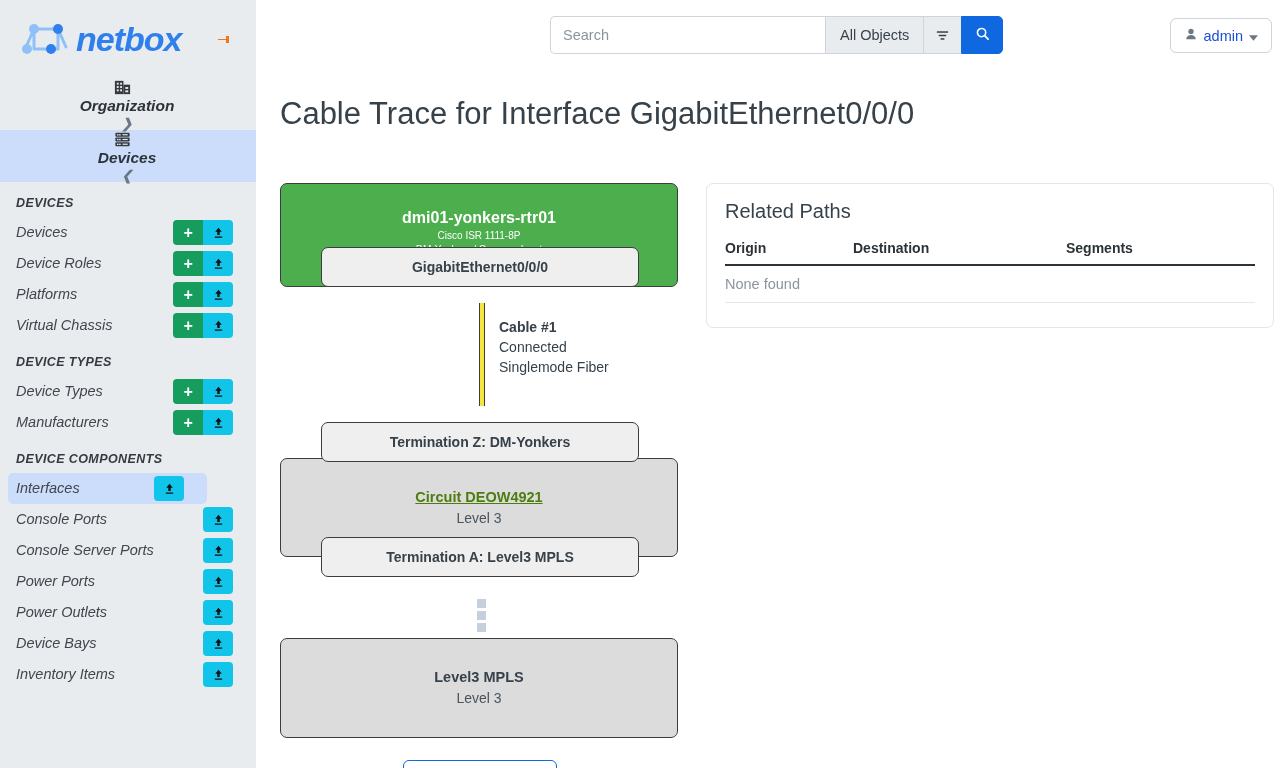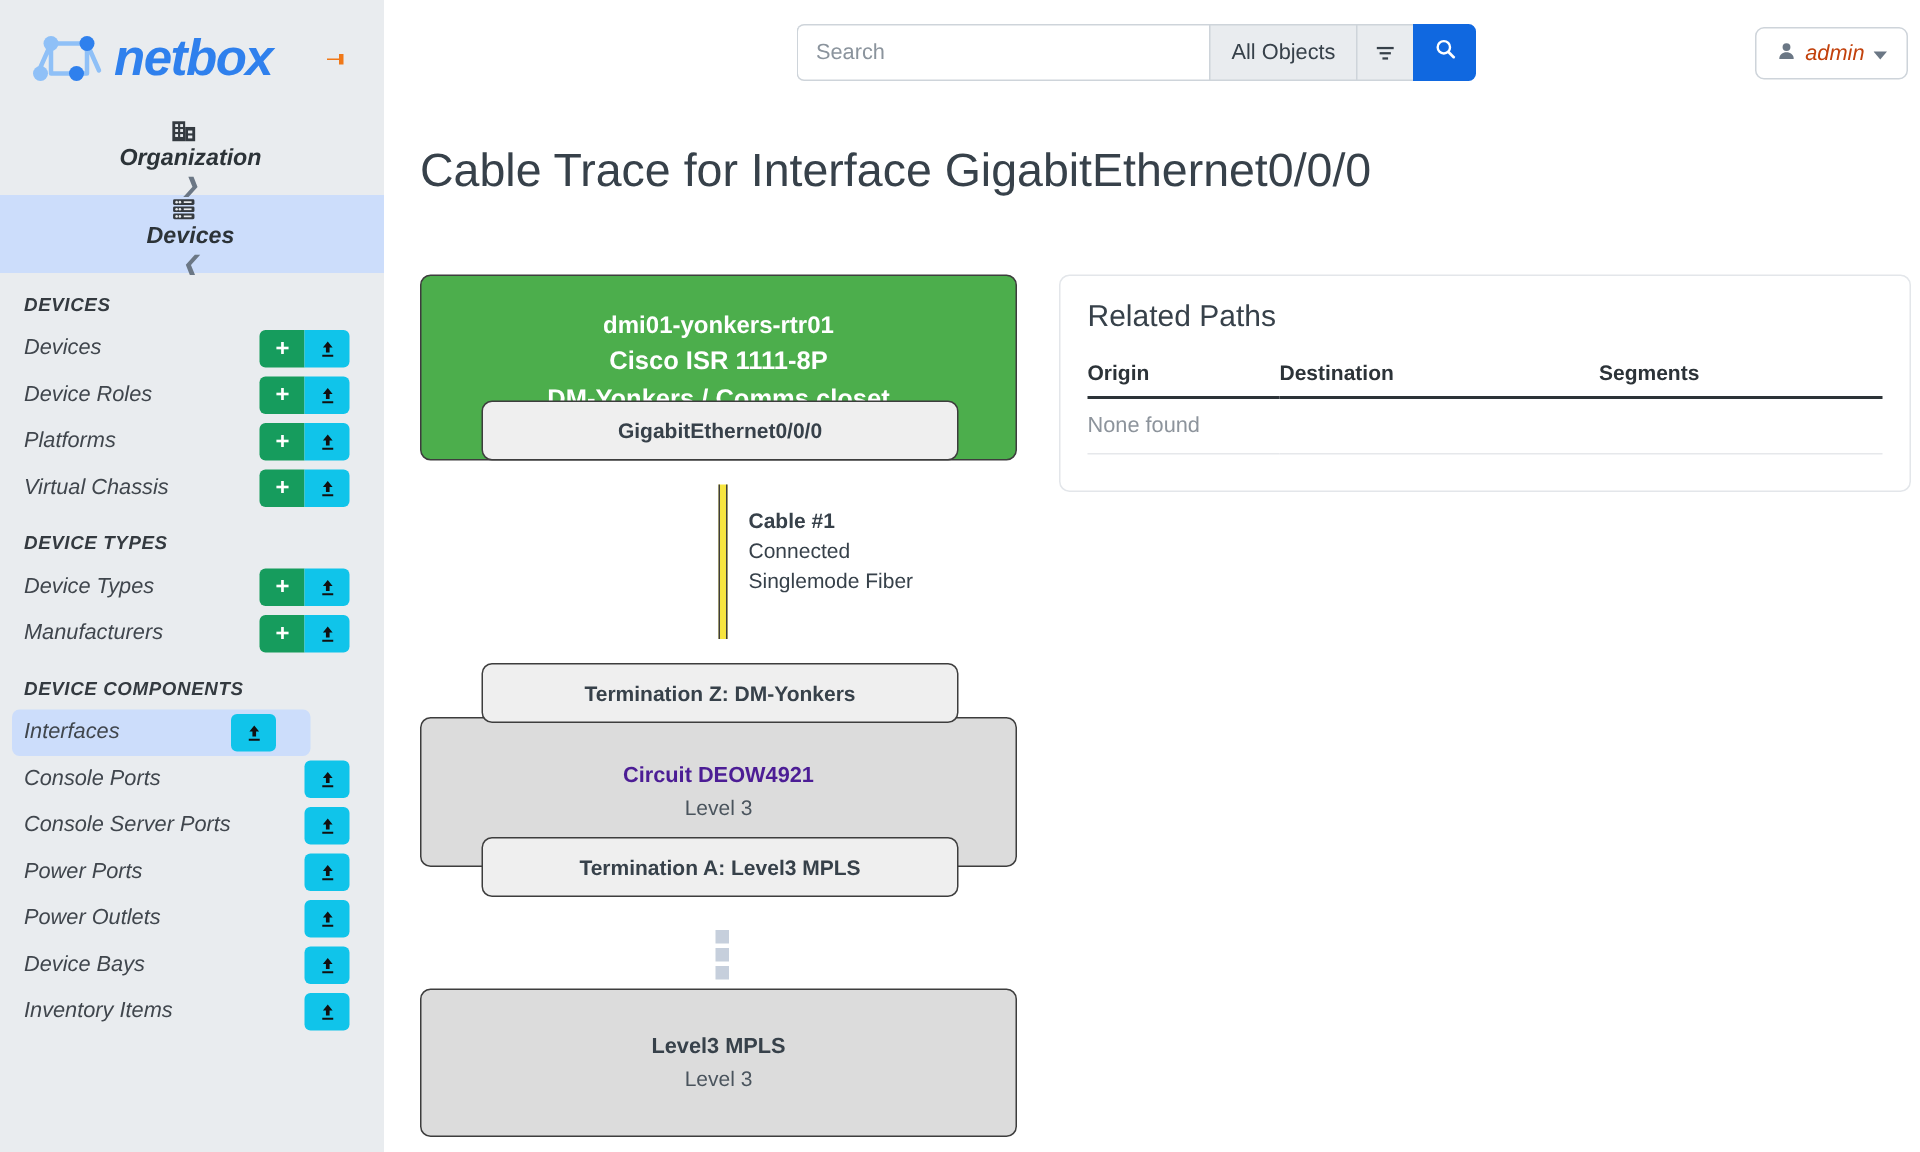--- a/index.html
+++ b/index.html
@@ -83,20 +83,21 @@
     display: flex; align-items: stretch; height: 38px;
     margin-left: 255px;
   }
   .search-input {
     width: 275px; height: 38px;
     border: 1px solid #ced4da; border-right: none;
     border-radius: 5px 0 0 5px;
     padding: 0 12px; font-size: 14.5px; color: #37414a;
     background: #fff; outline: none;
     font-family: "Liberation Sans", sans-serif;
+    margin-left: 19px;
   }
   .search-input::placeholder { color: #8b949d; }
   .search-scope {
     display: flex; align-items: center; padding: 16px 14px;
     background: #e9ecef; border: 1px solid #ced4da; border-right: none;
     font-size: 14.5px; color: #37414a; cursor: pointer;
   }
   .search-filter {
     display: flex; align-items: center; justify-content: center;
     width: 38px; background: #e9ecef;
@@ -105,41 +106,41 @@
   .search-go {
     display: flex; align-items: center; justify-content: center;
     width: 42px; background: #1068e0; border: 1px solid #1068e0;
     border-radius: 0 5px 5px 0; cursor: pointer;
   }
   .user-btn {
     position: absolute; right: 20px; top: 18px;
     height: 35px; display: flex; align-items: center;
     padding: 0 13px; gap: 6px;
     border: 1px solid #ced4da; border-radius: 6px;
-    font-size: 14.5px; color: #c2410c; cursor: pointer; background: #fff; font-style: italic;
+    font-size: 14.5px; color: #1d4ed8; cursor: pointer; background: #fff;
   }
 
   .page-title {
     font-size: 31px; font-weight: 400; color: #37414a;
     padding: 4px 0 0 24px; line-height: 1.2;
   }
 
   .content { display: flex; padding: 30px 18px 0 24px; gap: 26px; }
 
   
   .trace-col { width: 400px; position: relative; }
   .node-device {
     width: 398px; background: #4cae4c;
     border: 1px solid #3d3d3d; border-radius: 7px;
     padding: 22px 10px 28px;
     text-align: center; color: #fff;
     position: relative;
   }
   .node-device .nd-title { font-size: 16px; font-weight: 700; line-height: 1.45; }
-  .node-device .nd-sub { font-size: 17px; font-weight: 700; line-height: 1.45; }
+  .node-device .nd-sub { font-size: 10px; font-weight: 400; line-height: 1.45; }
 
   .term-box {
     width: 318px; margin: 16px auto;
     background: #efefef; border: 1px solid #3d3d3d; border-radius: 7px;
     height: 40px; line-height: 38px; text-align: center;
     font-size: 14px; font-weight: 700; color: #37414a;
     position: relative; z-index: 3;
   }
   .overlap-up { margin-top: -40px; }
 
@@ -155,21 +156,21 @@
   }
   .cable-info b { font-weight: 700; }
 
   .circuit-wrap { position: relative; }
   .circuit-box {
     width: 398px; background: #dcdcdc;
     border: 1px solid #3d3d3d; border-radius: 7px;
     text-align: center; padding: 28px 0;
     position: relative; z-index: 1;
   }
-  .circuit-box .cb-title { font-size: 14.5px; font-weight: 700; color: #4c1d95; line-height: 1.45; }
+  .circuit-box .cb-title { font-size: 14.5px; font-weight: 700; color: #4d7c0f; line-height: 1.45; text-decoration: underline; }
   .circuit-box .cb-sub { font-size: 14px; color: #4a545d; line-height: 1.45; }
 
   .dots { height: 45px; position: relative; }
   .dots i {
     position: absolute; left: 197px; width: 9px; height: 9px;
     background: #c6cfdc; display: block;
   }
 
   .provider-box {
     width: 398px; background: #dcdcdc;

